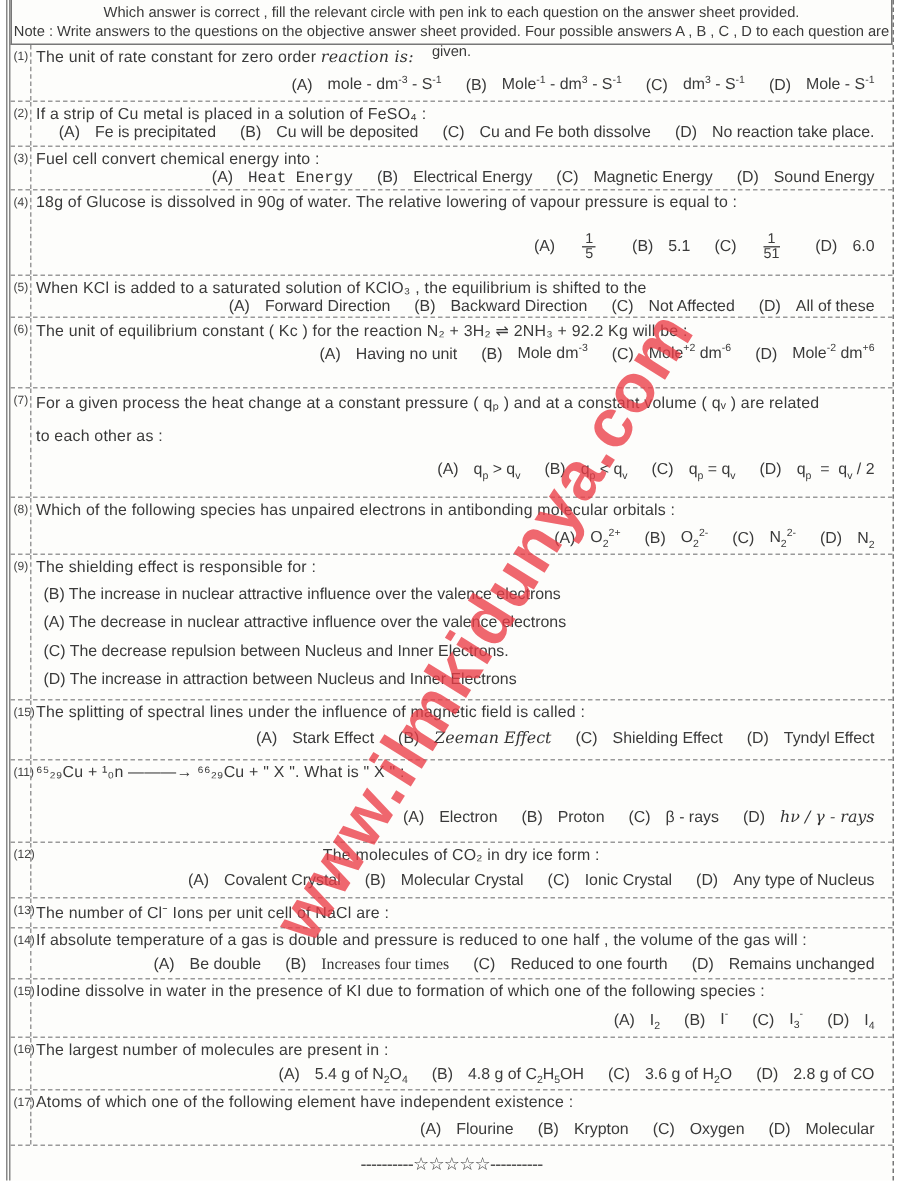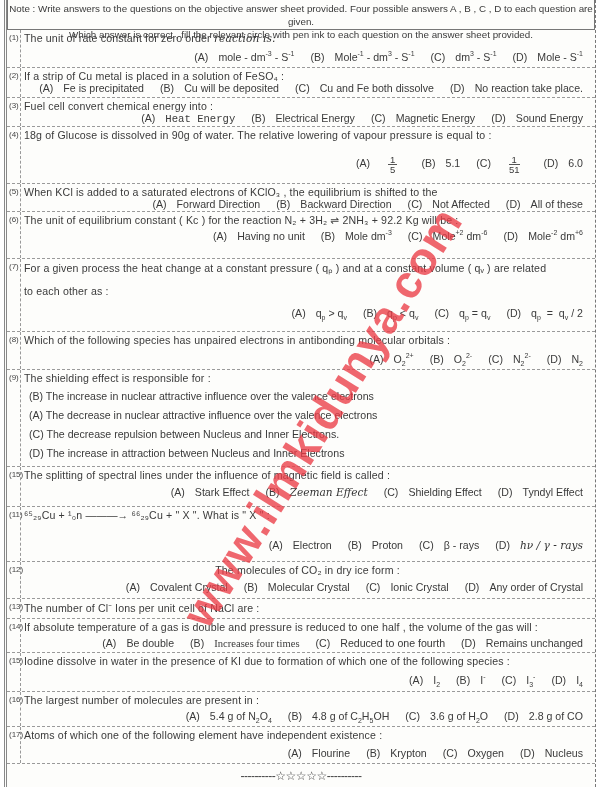--- a/index.html
+++ b/index.html
@@ -25,22 +25,22 @@
   .watermark{position:absolute;left:80px;top:390px;transform:rotate(-58deg);transform-origin:center;
         font-family:"Liberation Sans",sans-serif;font-weight:bold;font-size:46px;color:rgba(235,60,70,0.78);
         white-space:nowrap;pointer-events:none;letter-spacing:1px;}
   .footer{position:absolute;top:769px;left:0;width:100%;text-align:center;font-size:12px;color:#444;letter-spacing:-0.5px;}
 </style>
 </head>
 <body>
 
 <div class="page">
   <div class="note">
+    <div>Which answer is correct , fill the relevant  circle  with pen ink to each question on the answer sheet provided.</div>
     <div>Note : Write answers to the questions on the objective answer sheet provided. Four possible answers A , B , C , D to each question are given.</div>
-    <div>Which answer is correct , fill the relevant  circle  with pen ink to each question on the answer sheet provided.</div>
   </div>
   <div id="qwrap">
       <div class="q" style="top: 30px; height: 38px;">
         <span class="qnum">(1)</span>
         <span class="qsep"></span>
         <div class="qtext">The unit of rate constant for zero order <span class="hw">reaction is:</span></div>
         <div class="opts" style="top: 20px;"><span class="lab">(A)</span><span style="margin: 0px 6px;">mole - dm<sup>-3</sup> - S<sup>-1</sup></span><span class="lab">(B)</span><span style="margin: 0px 6px;">Mole<sup>-1</sup> - dm<sup>3</sup> - S<sup>-1</sup></span><span class="lab">(C)</span><span style="margin: 0px 6px;">dm<sup>3</sup> - S<sup>-1</sup></span><span class="lab">(D)</span><span style="margin: 0px 6px;">Mole - S<sup>-1</sup></span></div>
       </div>
       <div class="q" style="top: 68px; height: 30px;">
         <span class="qnum">(2)</span>
@@ -56,21 +56,21 @@
       </div>
       <div class="q" style="top: 127px; height: 57px;">
         <span class="qnum">(4)</span>
         <span class="qsep"></span>
         <div class="qtext">18g  of Glucose  is  dissolved  in  90g  of water. The relative lowering of vapour pressure is equal to    :</div>
         <div class="opts" style="top: 28px;"><span class="lab">(A)</span><span class="frac" style="margin: 0px 14px;"><span class="n">1</span><span>5</span></span><span class="lab">(B)</span><span style="margin: 0px 6px;">5.1</span><span class="lab">(C)</span><span class="frac" style="margin: 0px 14px;"><span class="n">1</span><span>51</span></span><span class="lab">(D)</span><span style="margin: 0px 6px;">6.0</span></div>
       </div>
       <div class="q" style="top: 184px; height: 28px;">
         <span class="qnum">(5)</span>
         <span class="qsep"></span>
-        <div class="qtext">When  KCl  is added  to a saturated  electrons of KClO₃ , the equilibrium is shifted to the</div>
+        <div class="qtext">When  KCl  is added  to a saturated  solution of KClO₃ , the equilibrium is shifted to the</div>
         <div class="opts" style="top: 14px;"><span class="lab">(A)</span><span style="margin: 0px 6px;">Forward Direction</span><span class="lab">(B)</span><span style="margin: 0px 6px;">Backward Direction</span><span class="lab">(C)</span><span style="margin: 0px 6px;">Not Affected</span><span class="lab">(D)</span><span style="margin: 0px 6px;">All  of  these</span></div>
       </div>
       <div class="q" style="top: 212px; height: 47px;">
         <span class="qnum">(6)</span>
         <span class="qsep"></span>
         <div class="qtext">The unit  of  equilibrium  constant  ( Kc ) for  the  reaction   N₂ + 3H₂ ⇌ 2NH₃          + 92.2 Kg will be   :</div>
         <div class="opts" style="top: 17px;"><span class="lab">(A)</span><span style="margin: 0px 6px;">Having no unit</span><span class="lab">(B)</span><span style="margin: 0px 6px;">Mole dm<sup>-3</sup></span><span class="lab">(C)</span><span style="margin: 0px 6px;">Mole<sup>+2</sup> dm<sup>-6</sup></span><span class="lab">(D)</span><span style="margin: 0px 6px;">Mole<sup>-2</sup> dm<sup>+6</sup></span></div>
       </div>
       <div class="q" style="top: 259px; height: 73px;">
         <span class="qnum">(7)</span>
@@ -104,21 +104,21 @@
       <div class="q" style="top: 507px; height: 55px;">
         <span class="qnum">(11)</span>
         <span class="qsep"></span>
         <div class="qtext">⁶⁵₂₉Cu  +  ¹₀n  ———→  ⁶⁶₂₉Cu  +  " X ". What   is   " X "  :</div>
         <div class="opts" style="top: 32px;"><span class="lab">(A)</span><span style="margin: 0px 6px;">Electron</span><span class="lab">(B)</span><span style="margin: 0px 6px;">Proton</span><span class="lab">(C)</span><span style="margin: 0px 6px;">β - rays</span><span class="lab">(D)</span><span style="margin: 0px 6px;"><span class="hw">hν / γ - rays</span></span></div>
       </div>
       <div class="q" style="top: 562px; height: 37px; text-align: center;">
         <span class="qnum">(12)</span>
         <span class="qsep"></span>
         <div class="qtext">The  molecules  of  CO₂  in dry  ice  form      :</div>
-        <div class="opts" style="top: 19px;"><span class="lab">(A)</span><span style="margin: 0px 6px;">Covalent Crystal</span><span class="lab">(B)</span><span style="margin: 0px 6px;">Molecular Crystal</span><span class="lab">(C)</span><span style="margin: 0px 6px;">Ionic Crystal</span><span class="lab">(D)</span><span style="margin: 0px 6px;">Any  order  of Crystal</span></div>
+        <div class="opts" style="top: 19px;"><span class="lab">(A)</span><span style="margin: 0px 6px;">Covalent Crystal</span><span class="lab">(B)</span><span style="margin: 0px 6px;">Molecular Crystal</span><span class="lab">(C)</span><span style="margin: 0px 6px;">Ionic Crystal</span><span class="lab">(D)</span><span style="margin: 0px 6px;">Any  type  of Nucleus</span></div>
       </div>
       <div class="q" style="top: 599px; height: 20px;">
         <span class="qnum">(13)</span>
         <span class="qsep"></span>
         <div class="qtext">The  number  of  Cl⁻  Ions  per  unit cell  of NaCl  are       :</div>
       </div>
       <div class="q" style="top: 619px; height: 34px;">
         <span class="qnum">(14)</span>
         <span class="qsep"></span>
         <div class="qtext">If  absolute temperature  of a gas is double and pressure is reduced to  one half , the volume of the gas will    :</div>
@@ -133,18 +133,18 @@
       <div class="q" style="top: 692px; height: 35px;">
         <span class="qnum">(16)</span>
         <span class="qsep"></span>
         <div class="qtext">The  largest  number  of  molecules  are  present  in     :</div>
         <div class="opts" style="top: 18px;"><span class="lab">(A)</span><span style="margin: 0px 6px;">5.4 g of N<sub>2</sub>O<sub>4</sub></span><span class="lab">(B)</span><span style="margin: 0px 6px;">4.8 g  of  C<sub>2</sub>H<sub>5</sub>OH</span><span class="lab">(C)</span><span style="margin: 0px 6px;">3.6 g  of  H<sub>2</sub>O</span><span class="lab">(D)</span><span style="margin: 0px 6px;">2.8 g  of  CO</span></div>
       </div>
       <div class="q" style="top: 727px; height: 37px;">
         <span class="qnum">(17)</span>
         <span class="qsep"></span>
         <div class="qtext">Atoms  of  which  one  of  the  following  element  have  independent  existence   :</div>
-        <div class="opts" style="top: 20px;"><span class="lab">(A)</span><span style="margin: 0px 6px;">Flourine</span><span class="lab">(B)</span><span style="margin: 0px 6px;">Krypton</span><span class="lab">(C)</span><span style="margin: 0px 6px;">Oxygen</span><span class="lab">(D)</span><span style="margin: 0px 6px;">Nucleus</span></div>
+        <div class="opts" style="top: 20px;"><span class="lab">(A)</span><span style="margin: 0px 6px;">Flourine</span><span class="lab">(B)</span><span style="margin: 0px 6px;">Krypton</span><span class="lab">(C)</span><span style="margin: 0px 6px;">Oxygen</span><span class="lab">(D)</span><span style="margin: 0px 6px;">Molecular</span></div>
       </div>
     </div>
   <div class="footer">----------☆☆☆☆☆----------</div>
 </div>
 <div class="watermark">www.ilmkidunya.com</div>
 
 </body></html>

